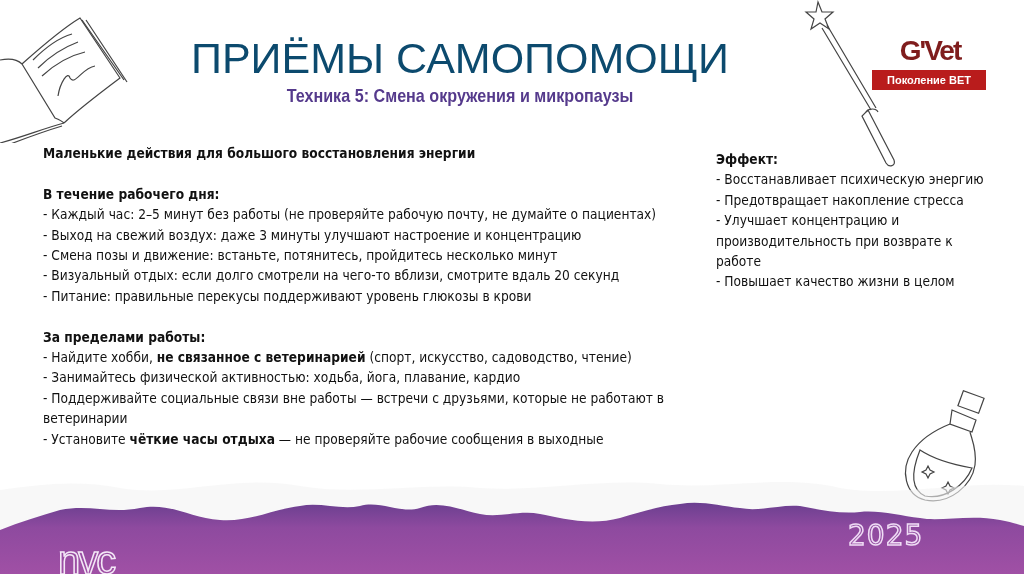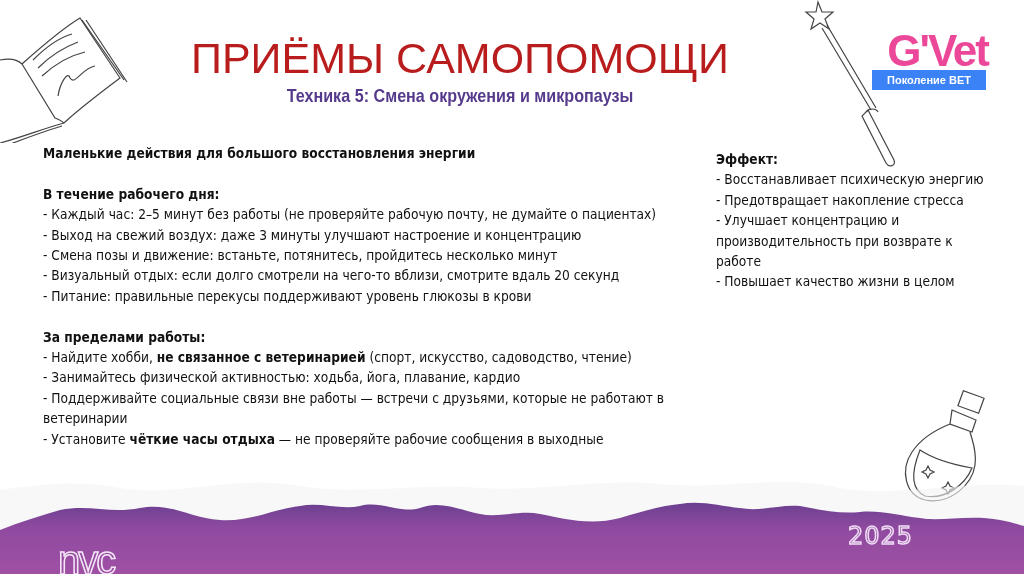--- a/index.html
+++ b/index.html
@@ -4,40 +4,40 @@
   <style>
     html, body { margin: 0; padding: 0; }
     body {
       width: 1024px; height: 574px; position: relative; overflow: hidden;
       background: #ffffff;
       font-family: "DejaVu Sans", sans-serif;
       color: #111;
     }
     .title {
       position: absolute; left: 0; top: 34px; width: 920px; text-align: center;
-      font-family: "Liberation Sans", sans-serif; font-size: 43px; color: #b91c1c;
+      font-family: "Liberation Sans", sans-serif; font-size: 43px; color: #0c4a6e;
       letter-spacing: 0px; line-height: 48px;
     }
     .subtitle {
       position: absolute; left: 0; top: 84px; width: 920px; text-align: center;
       font-family: "Liberation Sans", sans-serif; font-weight: bold; font-size: 19px;
       color: #553a8c; transform: scaleX(0.85); transform-origin: 460px 0;
       line-height: 24px;
     }
     .logo {
       position: absolute; left: 870px; top: 38px; width: 118px; height: 54px;
     }
     .logo-main {
-      position: absolute; left: 2px; top: -6px; width: 116px; text-align: right;
-      font-family: "Liberation Sans", sans-serif; font-weight: bold; font-size: 44px;
-      color: #ec4899; letter-spacing: -2px; line-height: 38px;
+      position: absolute; left: 2px; top: -6px; width: 116px; text-align: center;
+      font-family: "Liberation Sans", sans-serif; font-weight: bold; font-size: 28px;
+      color: #7f1d1d; letter-spacing: -2px; line-height: 38px;
     }
     .logo-band {
       position: absolute; left: 2px; top: 32px; width: 114px; height: 20px;
-      background: #3b82f6; color: #fff; text-align: center;
+      background: #b91c1c; color: #fff; text-align: center;
       font-family: "Liberation Sans", sans-serif; font-weight: bold; font-size: 11px;
       line-height: 20px;
     }
     .main-col {
       position: absolute; left: 43px; top: 144px; width: 660px;
       font-family: "DejaVu Sans", sans-serif; font-size: 13.2px; line-height: 20.4px;
       transform: scaleX(0.93); transform-origin: 0 0;
     }
     .side-col {
       position: absolute; left: 716px; top: 150px; width: 290px;
@@ -52,21 +52,21 @@
       position: absolute; left: 0; top: 470px; width: 1024px; height: 104px;
     }
     .footer svg { position: absolute; left: 0; top: 0; }
     .nvc {
       position: absolute; left: 58px; top: 516px;
       font-family: "Liberation Sans", sans-serif; font-size: 40px; color: transparent;
       -webkit-text-stroke: 1.5px #f4e8f7; letter-spacing: -2px; line-height: 40px; margin-top: 24px;
     }
     .year {
       position: absolute; left: 848px; top: 516px;
-      font-family: "DejaVu Sans", sans-serif; font-size: 24px; color: transparent;
+      font-family: "DejaVu Sans", sans-serif; font-size: 28px; color: transparent;
       -webkit-text-stroke: 1.5px #efdcf5; letter-spacing: 1px; line-height: 40px;
     }
     .deco { position: absolute; }
   </style>
 </head>
 <body>
 
 <svg class="deco" style="left:0;top:8px" width="135" height="135" viewBox="0 0 135 135">
   <g fill="none" stroke="#444" stroke-width="1.2">
     <path d="M0 52 C10 50 18 52 22 56"></path>

